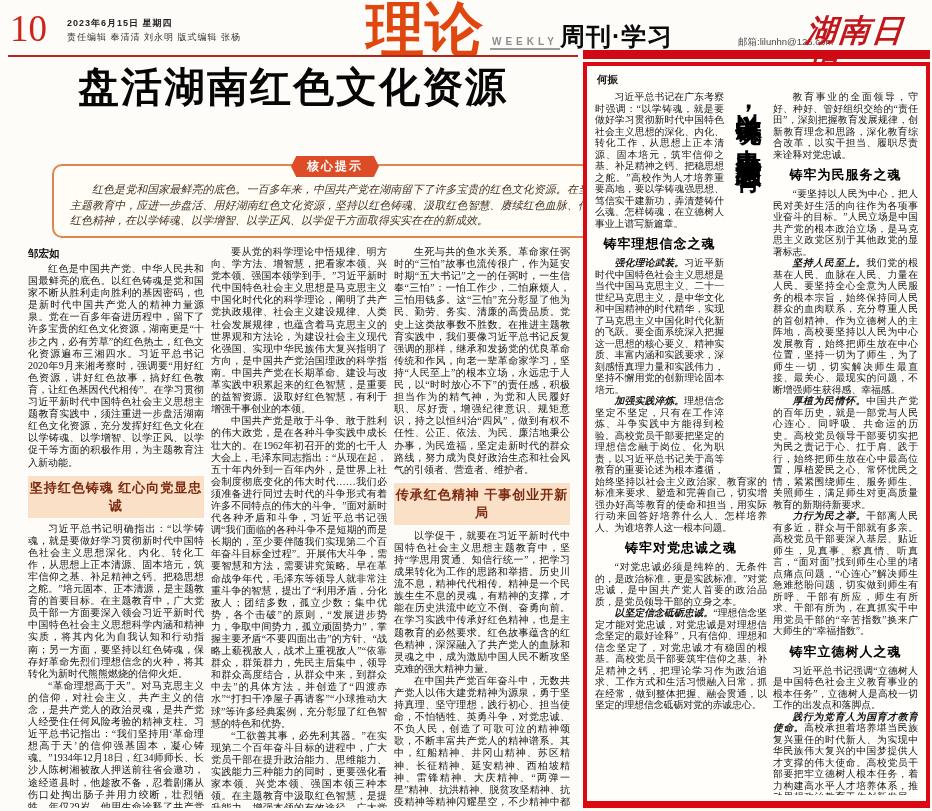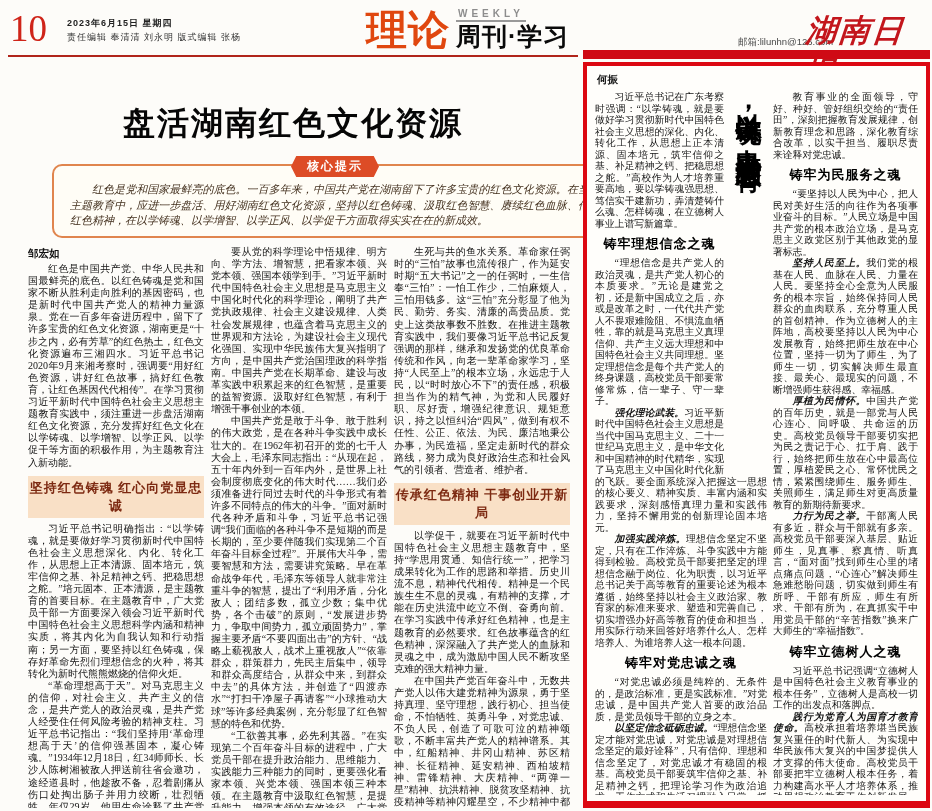--- a/index.html
+++ b/index.html
@@ -9,36 +9,36 @@
     background:#fdfcf9; overflow:hidden; color:#111;
     font-family:"Liberation Serif", serif;
   }
   
   .hdr-left { position:absolute; left:10px; top:12px; display:flex; align-items:flex-start; gap:20px; }
   .pagenum { font-family:"Liberation Serif",serif; font-size:37px; line-height:34px; color:#cf2419; font-weight:400; }
   .hdr-info { padding-top:4px; font-size:9px; line-height:14px; color:#222; font-family:"Liberation Sans",sans-serif; }
   .hdr-info .d1 { font-weight:bold; letter-spacing:1px; }
   .hdr-info .d2 { letter-spacing:1px; color:#333; }
   .masthead { position:absolute; left:366px; top:8px; display:flex; align-items:flex-end; gap:6px; }
-  .mh-lilun { font-size:41px; line-height:44px; font-weight:900; color:#e0470f;
+  .mh-lilun { font-size:58px; line-height:44px; font-weight:900; color:#e0470f;
               font-family:"Liberation Serif",serif; letter-spacing:1px; }
-  .mh-right { display:flex; flex-direction:column; align-items:flex-start; padding-bottom:2px; }
+  .mh-right { display:flex; flex-direction:row; align-items:flex-end; padding-bottom:2px; }
   .mh-weekly { font-family:"Liberation Sans",sans-serif; font-size:10px; font-weight:bold; color:#8d8d8d;
                letter-spacing:4px; border-bottom:2px solid #999; padding:0 2px 1px 2px; }
   .mh-sub { font-size:25px; font-weight:900; color:#0a0a0a; letter-spacing:1px; line-height:28px;
             font-family:"Liberation Sans",sans-serif; }
   .hdr-mail { position:absolute; left:738px; top:36px; font-size:9.5px; color:#4a4a4a; font-family:"Liberation Sans",sans-serif; }
   .brand { position:absolute; left:804px; top:10px; font-size:31px; font-weight:900; color:#c3161c;
            font-family:"Liberation Serif",serif; font-style:italic; transform:skewX(-5deg); letter-spacing:2px; }
   .rule-left { position:absolute; left:8px; top:55px; width:570px; height:2px; background:#b1251b; }
   .bar-right { position:absolute; left:583px; top:50px; width:347px; height:9px; background:#cf0a15; }
   
   .headline { position:absolute; left:8px; top:64px; width:570px; text-align:center;
               font-family:"Liberation Sans",sans-serif; font-weight:900; color:#060606;
-              font-size:32px; line-height:47px; letter-spacing:2px;margin-top:36px; }
+              font-size:41px; line-height:47px; letter-spacing:2px; }
   .coretip { position:absolute; left:52px; top:164px; width:566px; height:74px;
              border:2px solid #e0854e; border-radius:10px; background:#fffdf6; }
   .coretip-label { position:absolute; left:50%; top:-10px; transform:translateX(-50%);
                    background:#dd4c26; color:#fff; font-size:12px; font-weight:bold;
                    font-family:"Liberation Sans",sans-serif; padding:2px 16px; letter-spacing:2px;
                    clip-path:polygon(6% 0,94% 0,100% 50%,94% 100%,6% 100%,0 50%); }
   .coretip-text { padding:16px 16px 6px 16px; font-size:11px; line-height:15.5px; color:#43301e;
                   font-style:italic; text-indent:2em; text-align:justify; }
   .lbyline { font-weight:bold; font-size:10.5px; line-height:15px; margin-bottom:2px; font-family:"Liberation Sans",sans-serif; }
   .lcols { position:absolute; left:28px; top:246px; width:542px; height:562px; display:flex; gap:7px; overflow:hidden; }
@@ -120,21 +120,20 @@
     </div>
   </div>
 
   <div class="redbox">
     <div class="rbyline">何振</div>
     <div class="rcols">
       <div class="rcol rcol1">
         <div class="vtitle">以学铸魂，办人民满意的教育</div>
         <p>习近平总书记在广东考察时强调：“以学铸魂，就是要做好学习贯彻新时代中国特色社会主义思想的深化、内化、转化工作，从思想上正本清源、固本培元，筑牢信仰之基、补足精神之钙、把稳思想之舵。”高校作为人才培养重要高地，要以学铸魂强思想、笃信实干建新功，弄清楚铸什么魂、怎样铸魂，在立德树人事业上谱写新篇章。</p>
         <div class="rsub">铸牢理想信念之魂</div>
-        <p>“理想信念是共产党人的政治灵魂，是共产党人初心的本质要求。”无论是建党之初，还是新中国成立之后，亦或是改革之时，一代代共产党人不畏艰难险阻、不惧流血牺牲，靠的就是马克思主义真理信仰、共产主义远大理想和中国特色社会主义共同理想。坚定理想信念是每个共产党人的终身课题，高校党员干部要常修常炼，信一辈子、守一辈子。</p>
         <p><span class="lead">强化理论武装。</span><span>习近平新时代中国特色社会主义思想是当代中国马克思主义、二十一世纪马克思主义，是中华文化和中国精神的时代精华，实现了马克思主义中国化时代化新的飞跃。要全面系统深入把握这一思想的核心要义、精神实质、丰富内涵和实践要求，深刻感悟真理力量和实践伟力，坚持不懈用党的创新理论固本培元。</span></p>
         <p><span class="lead">加强实践淬炼。</span><span>理想信念坚定不坚定，只有在工作淬炼、斗争实践中方能得到检验。高校党员干部要把坚定的理想信念融于岗位、化为职责，以习近平总书记关于高等教育的重要论述为根本遵循，始终坚持以社会主义政治家、教育家的标准来要求、塑造和完善自己，切实增强办好高等教育的使命和担当，用实际行动来回答好培养什么人、怎样培养人、为谁培养人这一根本问题。</span></p>
         <div class="rsub">铸牢对党忠诚之魂</div>
         <p>“对党忠诚必须是纯粹的、无条件的，是政治标准，更是实践标准。”对党忠诚，是中国共产党人首要的政治品质，是党员领导干部的立身之本。</p>
         <p><span class="lead">以坚定信念砥砺忠诚。</span><span>“理想信念坚定才能对党忠诚，对党忠诚是对理想信念坚定的最好诠释”，只有信仰、理想和信念坚定了，对党忠诚才有稳固的根基。高校党员干部要筑牢信仰之基、补足精神之钙，把理论学习作为政治追求、工作方式和生活习惯融入日常，抓在经常，做到整体把握、融会贯通，以坚定的理想信念砥砺对党的赤诚忠心。</span></p>
 
       </div>
       <div class="rcol rcol2">
         <p>教育事业的全面领导，守好、种好、管好组织交给的“责任田”，深刻把握教育发展规律，创新教育理念和思路，深化教育综合改革，以实干担当、履职尽责来诠释对党忠诚。</p>
         <div class="rsub">铸牢为民服务之魂</div>

